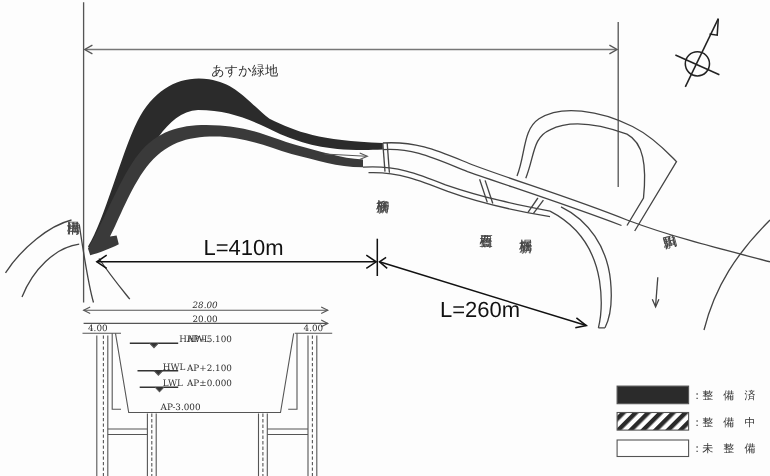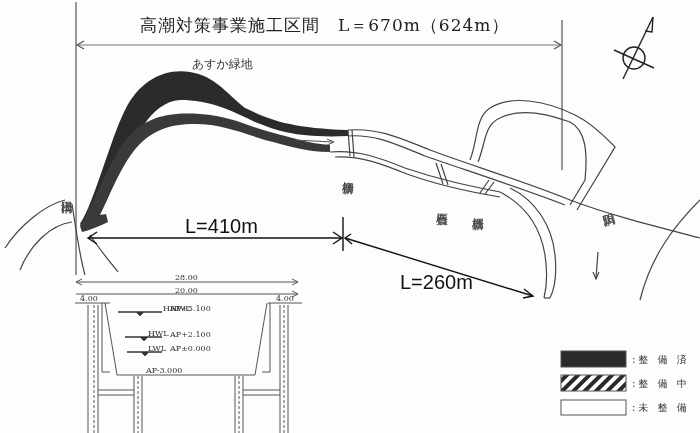--- a/index.html
+++ b/index.html
@@ -133,33 +133,32 @@
     <path d="M141 352 L145 356 L149 352" fill="#333"></path>
   </g>
 
   <g stroke="#555" stroke-width="1">
     <rect x="561" y="351" width="65" height="16" fill="#2b2b2b"></rect>
     <rect x="561" y="375" width="65" height="16" fill="url(#hatch)"></rect>
     <rect x="561" y="400" width="65" height="15" fill="#fff"></rect>
   </g>
 </svg>
 
-<div class="lbl title">高潮対策事業施工区間　L＝670m（624m）</div>
 <div class="lbl park">あすか緑地</div>
 
 <div class="lbl vert" style="left:61px;top:192px;">溝田橋</div>
 <div class="lbl vert" style="left:342px;top:172px;">新柳橋</div>
 <div class="lbl vert" style="left:436px;top:204px;">豊石橋</div>
 <div class="lbl vert" style="left:472px;top:208px;">新堀橋</div>
 <div class="lbl vert" style="left:599px;top:205px;transform:rotate(-15deg);">駒田川</div>
 
 <div class="lbl dim" style="left:185px;top:215px;">L=410m</div>
 <div class="lbl dim" style="left:400px;top:271px;text-align:center;">L=260m</div>
 
-<div class="lbl sec" style="left:175px;top:273px;">28.00</div>
+<div class="lbl sec" style="left:175px;top:273px;font-style:italic;">28.00</div>
 <div class="lbl sec" style="left:175px;top:286px;">20.00</div>
 <div class="lbl sec" style="left:80px;top:294px;">4.00</div>
 <div class="lbl sec" style="left:276px;top:294px;">4.00</div>
 
 <div class="lbl sec" style="left:163px;top:304px;">HHWL</div>
 <div class="lbl sec" style="left:170px;top:304px;">AP+5.100</div>
 <div class="lbl sec" style="left:148px;top:329px;text-align:center;">HWL</div>
 <div class="lbl sec" style="left:170px;top:330px;">AP+2.100</div>
 <div class="lbl sec" style="left:148px;top:344px;">LWL</div>
 <div class="lbl sec" style="left:170px;top:344px;">AP±0.000</div>

